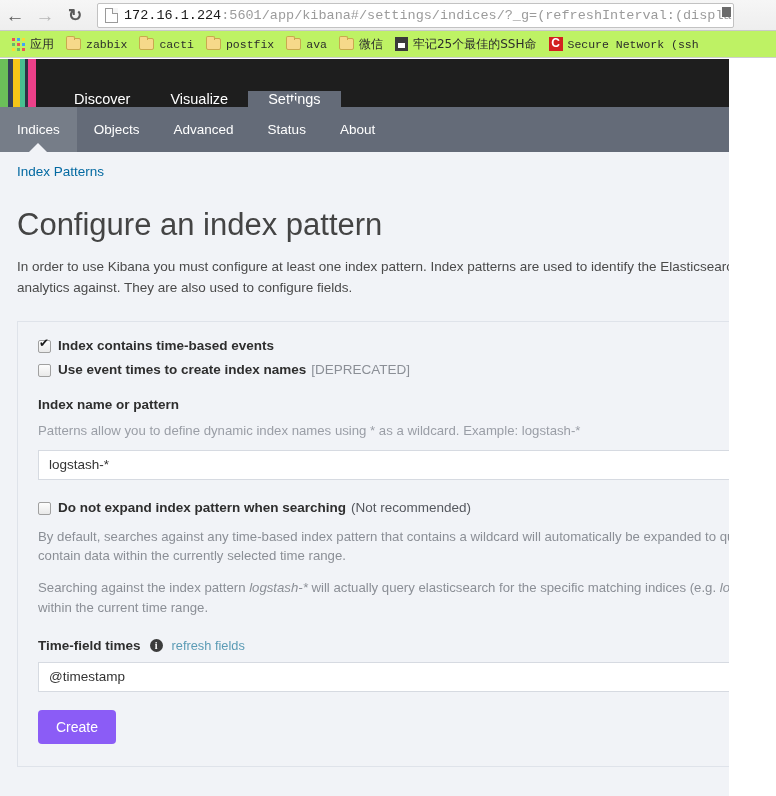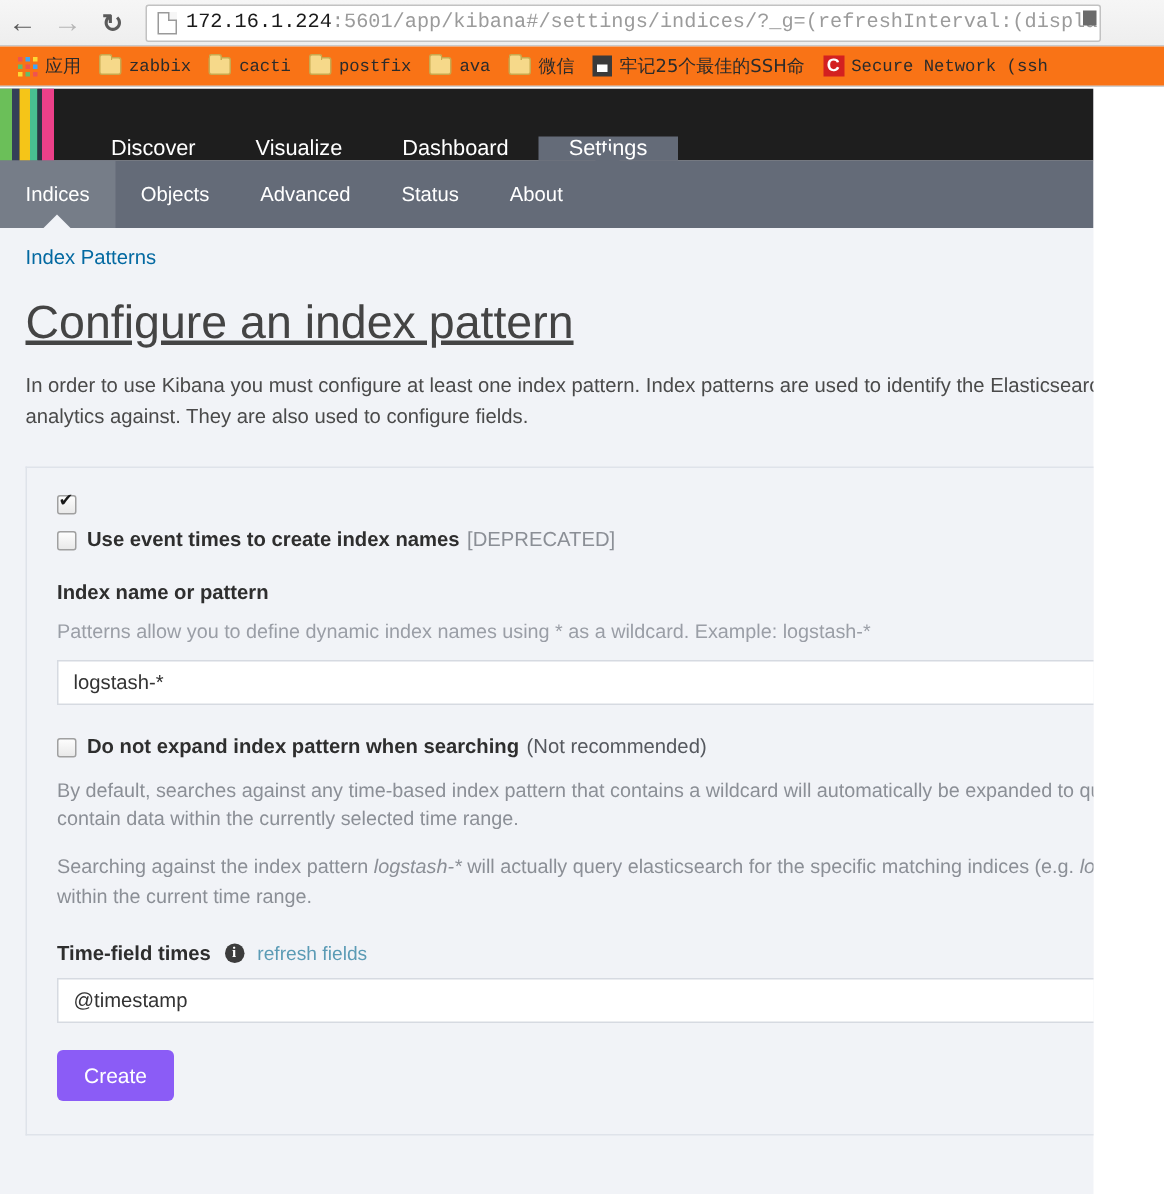--- a/index.html
+++ b/index.html
@@ -61,21 +61,21 @@
   .url-host { color: #1a1a1a; }
   .url-scrollmark {
     position: absolute; right: 2px; top: 3px;
     width: 9px; height: 10px; background: #6b6b6b;
   }
 
   
   .bookmarks-bar {
     position: absolute; left: 0; top: 31px;
     width: 776px; height: 27px;
-    background: #f97316;
+    background: #bef264;
     border-bottom: 1px solid #cfcfcf;
     display: flex; align-items: center;
     padding-left: 6px;
     overflow: hidden;
   }
   .bm {
     display: flex; align-items: center;
     height: 21px; padding: 0 6px;
     font-size: 12px; color: #2b2b2b;
     white-space: nowrap; flex: none;
@@ -187,22 +187,21 @@
   .warn-badge {
     background: #f0a42a; color: #ffffff;
     font-size: 12px; font-weight: bold;
     padding: 3px 8px 4px; border-radius: 3px;
     margin-right: 9px;
   }
 
   .panel-title {
     font-size: 31px; color: #444444;
     font-weight: normal;
-    margin: 18px 0 0 17px;
-    text-decoration: underline;
+    margin: 28px 0 0 17px;
   }
   .panel-intro {
     margin: 14px 17px 0 17px;
     font-size: 13.5px; color: #4a4a4a;
     line-height: 1.55;
     width: 900px;
   }
 
   .form-panel {
     margin: 22px 0 0 17px;
@@ -364,23 +363,20 @@
       <i style="width:3px;background:#2c3444"></i>
       <i style="width:9px;background:#ec4089"></i>
     </div>
     <div class="topnav-items">
       <div class="topnav-item">
         <span>Discover</span>
       </div>
       <div class="topnav-item">
         <span>Visualize</span>
       </div>
-      <div class="topnav-item">
-        <span>Dashboard</span>
-      </div>
       <div class="topnav-item active">
         <span>Settings</span>
       </div>
     </div>
   </div>
 
   <div class="subnav">
     <div class="subnav-item active">
       <span>Indices</span>
     </div>
@@ -404,20 +400,21 @@
 
 
     <h1 class="panel-title">Configure an index pattern</h1>
 
     <div class="panel-intro">In order to use Kibana you must configure at least one index pattern. Index patterns are used to identify the Elasticsearch index to run search and analytics against. They are also used to configure fields.</div>
 
     <div class="form-panel">
 
       <div class="cbrow">
         <span class="cb checked"></span>
+        <span class="cb-strong">Index contains time-based events</span>
       </div>
 
       <div class="cbrow">
         <span class="cb"></span>
         <span class="cb-strong">Use event times to create index names</span>
         <span class="cb-muted">[DEPRECATED]</span>
       </div>
 
       <div class="field-label">Index name or pattern</div>
       <div class="help-text">Patterns allow you to define dynamic index names using * as a wildcard. Example: logstash-*</div>

